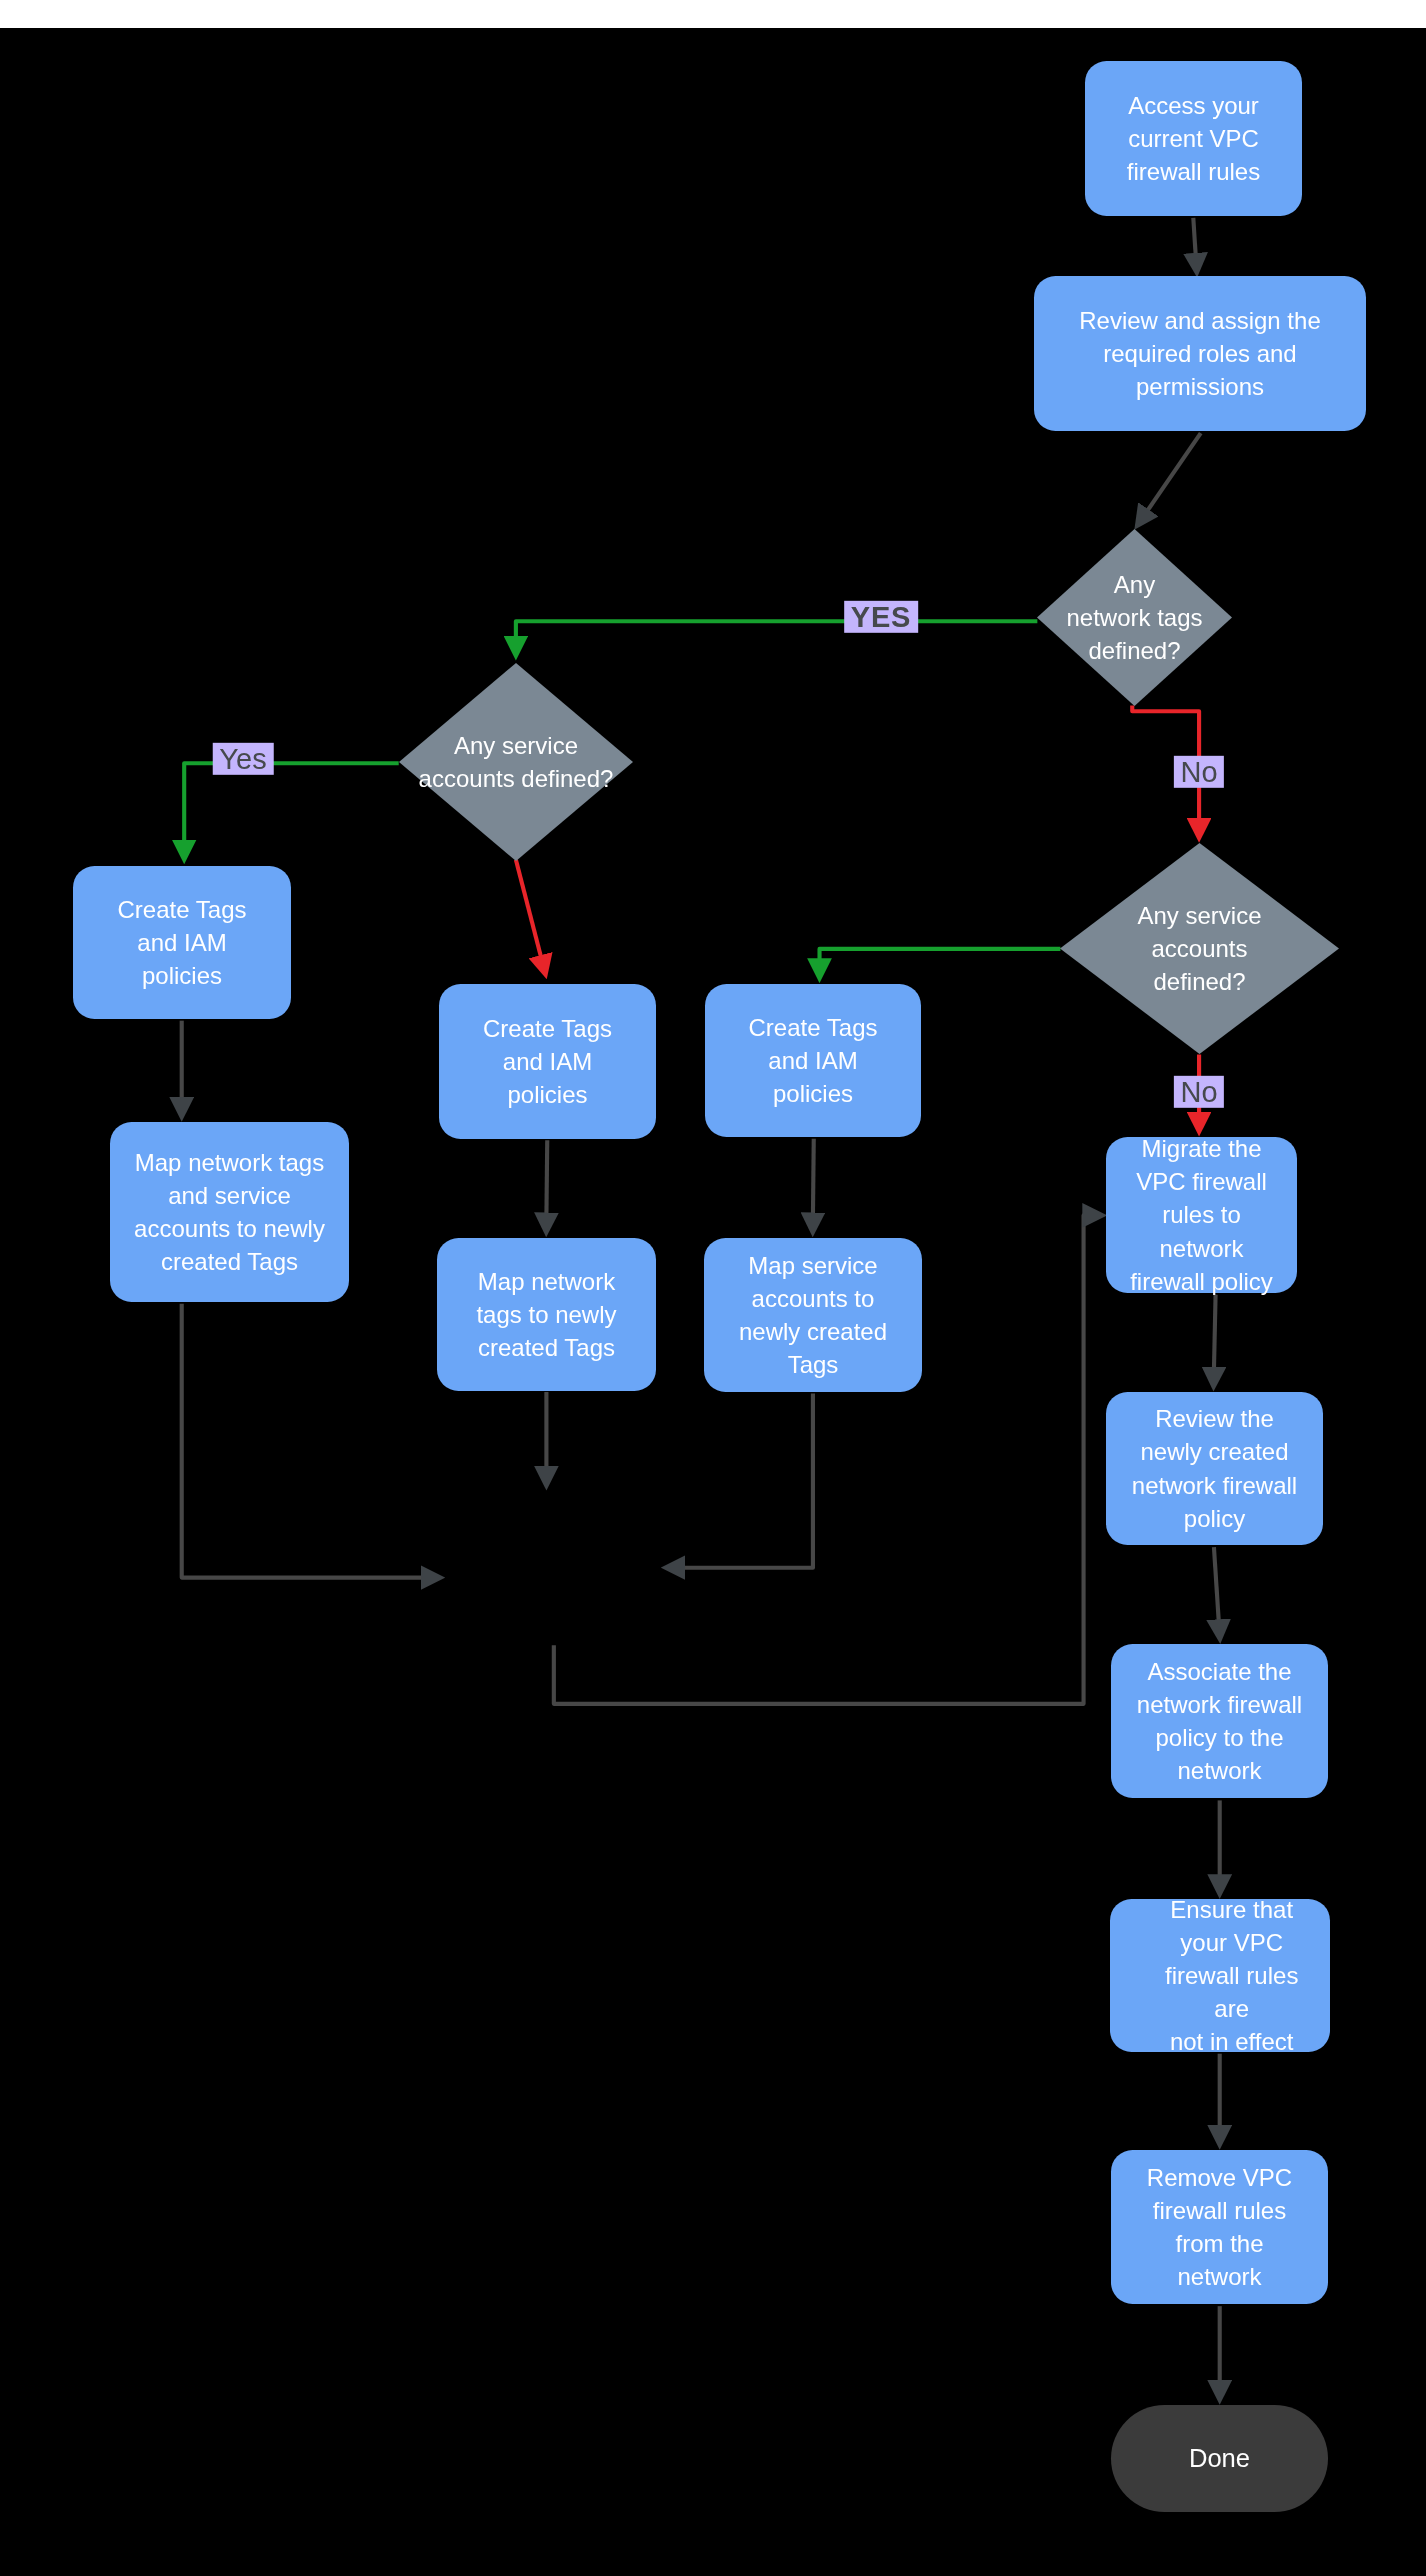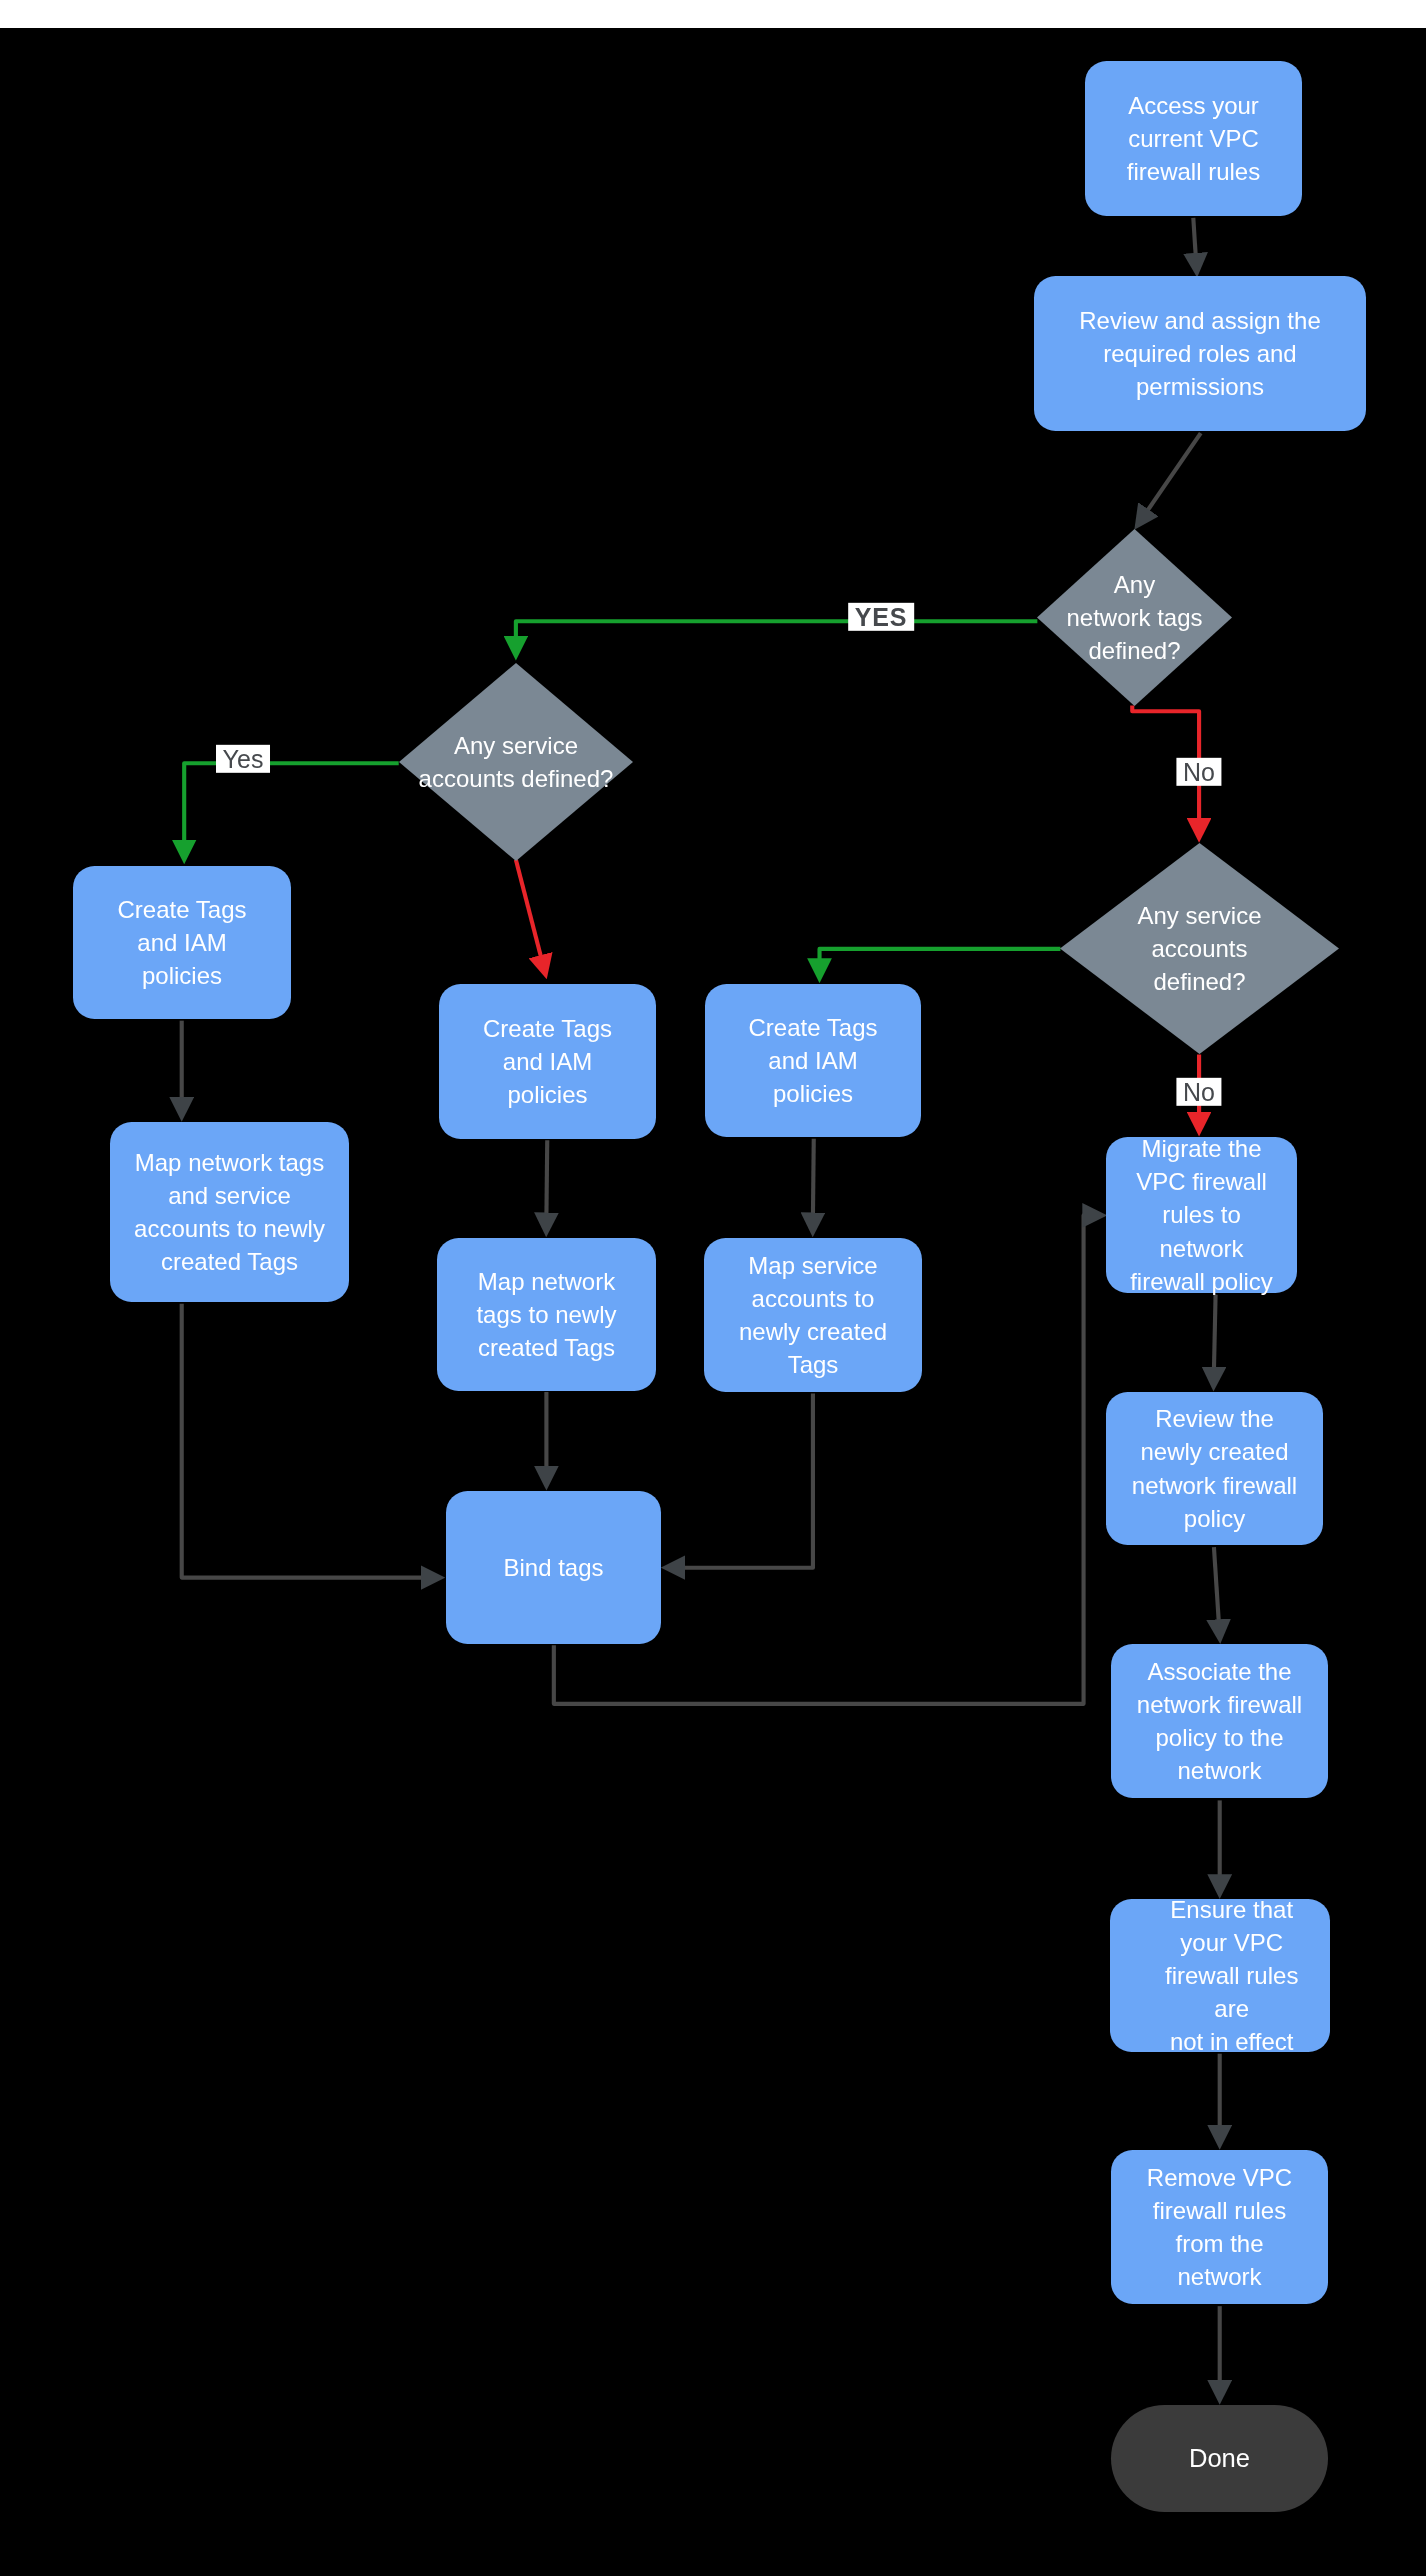--- a/index.html
+++ b/index.html
@@ -61,23 +61,23 @@
     clip-path: polygon(50% 0%, 100% 50%, 50% 100%, 0% 50%);
   }
   .diamond .node-text {
     position: relative;
     white-space: pre-line;
   }
   .edge-label {
     position: absolute;
     z-index: 3;
     transform: translate(-50%, -50%);
-    background: #ffffff;
+    background: #c4b5fd;
     color: #46494D;
-    font-size: 25px;
+    font-size: 29px;
     padding: 1.7px 6.6px;
     line-height: 1;
   }
   .edge-label.caps { font-weight: 700; letter-spacing: 0.8px; }
 </style>
 </head>
 <body>
 
 <div id="canvas">
 
@@ -217,23 +217,20 @@
 not in effect</div>
   </div>
 
   <div class="node" style="left:1111px; top:2150px; width:217px; height:154px;">
     <div class="node-text">Remove  VPC
 firewall rules
 from the
 network</div>
   </div>
 
-  <div class="node" style="left:446px; top:1491px; width:215px; height:153px;">
-    <div class="node-text">Bind tags</div>
-  </div>
 
   <div class="node terminator" style="left:1111px; top:2405px; width:217px; height:107px;">
     <div class="node-text">Done</div>
   </div>
 
   <div class="edge-label caps" style="left:881px; top:617px;">YES</div>
   <div class="edge-label" style="left:243px; top:759px;">Yes</div>
   <div class="edge-label" style="left:1199px; top:772px;">No</div>
   <div class="edge-label" style="left:1199px; top:1092px;">No</div>
 

